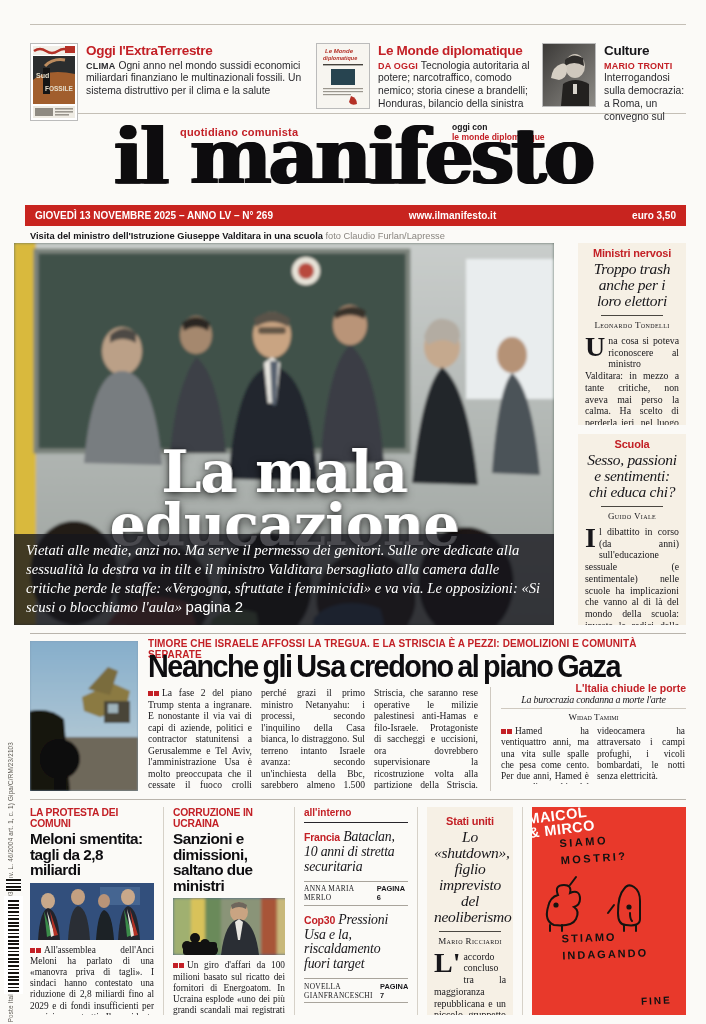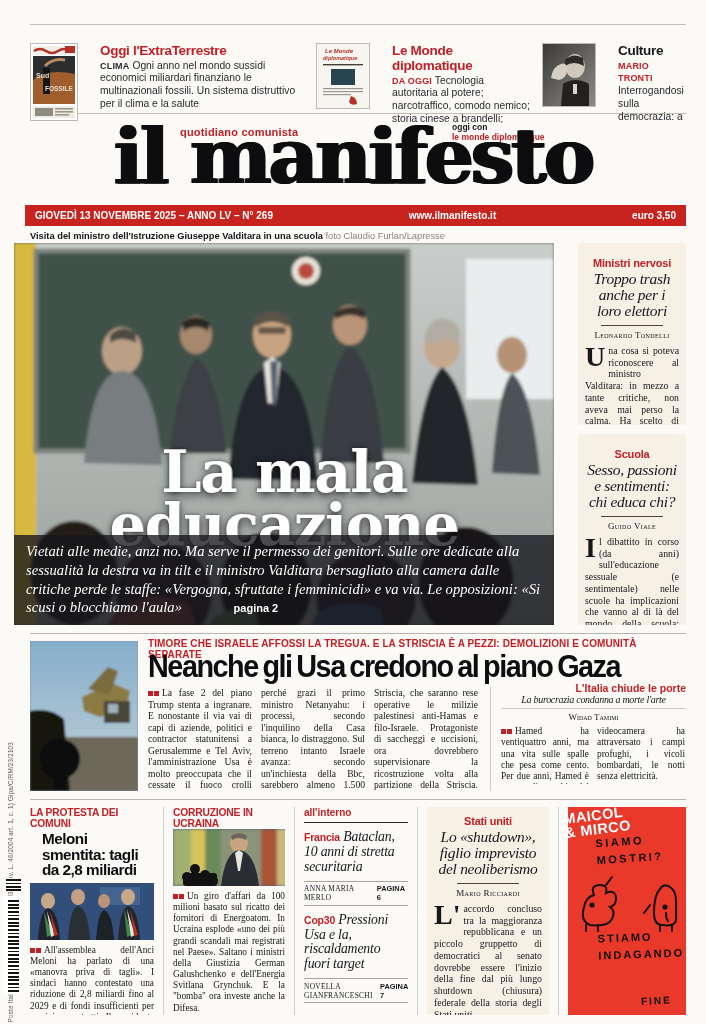--- a/index.html
+++ b/index.html
@@ -1,42 +1,42 @@
 <!DOCTYPE html>
 <html><head>
 <meta charset="utf-8">
 <style>
   html,body{margin:0;padding:0;background:#dfdcd6;font-family:"Liberation Sans",sans-serif;}
   .page{position:relative;width:706px;height:1024px;background:#fbfaf7;margin:0 auto;overflow:hidden;color:#17161a;}
   .red{color:#c32026;}
   
   .topstrip{position:absolute;left:30px;top:24px;width:656px;height:90px;border-top:1px solid #c4bfb6;border-bottom:1px solid #c4bfb6;display:flex;align-items:center;gap:10px;box-sizing:border-box;padding:5px 0;}
-  .promo{display:flex;gap:22px;align-items:flex-start;height:80px;overflow:hidden;margin-top:27px;}
+  .promo{display:flex;gap:8px;align-items:flex-start;height:80px;overflow:hidden;margin-top:27px;}
   .promo-text{flex:1;}
   .promo-title{font-size:13.5px;font-weight:bold;letter-spacing:-.3px;margin-bottom:2px;}
   .promo-body{font-size:10.3px;line-height:1.24;color:#2a2a2e;}
   .promo-kicker{font-weight:bold;font-size:9px;letter-spacing:.2px;}
   .thumb{flex:0 0 auto;border:1px solid #bbb;background:#fff;}
   
   .tagline{position:absolute;left:180px;top:126px;font-size:11px;font-weight:bold;color:#c32026;letter-spacing:.2px;}
   .withtoday{position:absolute;left:452px;top:123px;font-size:8.5px;font-weight:bold;line-height:1.15;}
   .withtoday .l2{color:#c32026;}
   .mast{position:absolute;left:20px;width:666px;top:112px;text-align:center;font-family:"DejaVu Serif",serif;font-weight:bold;font-size:77px;line-height:88px;letter-spacing:-3px;color:#0d0c0e;text-shadow:1.4px 0 0 currentColor,-1.4px 0 0 currentColor;}
   .datebar{position:absolute;left:25px;top:205px;width:661px;height:21px;background:#c8241f;color:#fff;display:flex;align-items:center;justify-content:space-between;font-size:10px;font-weight:bold;box-sizing:border-box;padding:0 10px;}
   .caption{position:absolute;left:30px;top:231px;font-size:9.3px;}
   .caption b{font-weight:bold;}
   .caption .credit{color:#8a8680;font-weight:normal;}
   
   .leadphoto{position:absolute;left:14px;top:243px;width:540px;height:382px;overflow:hidden;background:#5a6a60;}
   .leadphoto svg{display:block;}
   .photo-headline{position:absolute;left:0;right:0;bottom:74px;text-align:center;font-family:"DejaVu Serif",serif;font-weight:bold;color:#fff;font-size:57px;line-height:.93;letter-spacing:-1px;text-shadow:0 3px 9px rgba(0,0,0,.7),0 0 3px rgba(0,0,0,.45),1px 0 0 #fff;}
   .photo-sub{position:absolute;left:0;right:0;bottom:0;background:rgba(22,22,28,.78);color:#fff;font-family:"Liberation Serif",serif;font-style:italic;font-size:14.6px;line-height:1.28;padding:7px 12px 8px;box-sizing:border-box;}
-  .photo-sub .pg{font-style:normal;font-family:"Liberation Sans",sans-serif;font-weight:bold;font-size:11px;margin-left:48px;}
-  
-  .opbox{position:absolute;left:578px;width:108px;background:#f6f0e5;box-sizing:border-box;padding:14px 7px 6px;overflow:hidden;}
+  .photo-sub .pg{font-style:normal;font-family:"Liberation Sans",sans-serif;font-weight:normal;font-size:15px;}
+  
+  .opbox{position:absolute;left:578px;width:108px;background:#f6f0e5;box-sizing:border-box;padding:4px 7px 6px;overflow:hidden;}
   .op1{top:243px;height:182px;}
   .op2{top:434px;height:191px;}
   .op-kick{text-align:center;font-size:11px;font-weight:bold;color:#c32026;letter-spacing:-.2px;}
   .op-title{text-align:center;font-family:"Liberation Serif",serif;font-style:italic;font-size:15.5px;line-height:1.03;margin-top:2px;letter-spacing:-.3px;}
   .op-rule{width:62px;height:1px;background:#4a4741;margin:6px auto 4px;}
   .op-author{text-align:center;font-family:"Liberation Serif",serif;font-variant:small-caps;font-size:9px;letter-spacing:.4px;margin-bottom:5px;}
   .op-body{font-family:"Liberation Serif",serif;font-size:9.8px;line-height:1.2;text-align:justify;hyphens:auto;}
   .dcap::first-letter{float:left;font-size:28px;line-height:.82;padding:1px 3px 0 0;font-weight:bold;}
   
   .gaza{position:absolute;left:30px;top:633px;width:656px;height:160px;border-top:1px solid #b9b4ac;}
@@ -49,23 +49,23 @@
   .italia{position:absolute;left:471px;top:48px;width:185px;}
   .it-kick{text-align:right;font-size:10.5px;font-weight:bold;color:#c32026;}
   .it-title{text-align:center;font-family:"Liberation Serif",serif;font-style:italic;font-size:10px;line-height:1;margin-top:1px;letter-spacing:-.3px;}
   .it-author{text-align:center;font-family:"Liberation Serif",serif;font-variant:small-caps;font-size:9px;margin:3px 0 4px;border-top:1px solid #cfc9c0;padding-top:3px;}
   .it-cols{display:flex;gap:8px;}
   .it-col{width:88px;height:58px;overflow:hidden;font-family:"Liberation Serif",serif;font-size:9.4px;line-height:1.2;text-align:justify;}
   
   .bottom{position:absolute;left:30px;top:799px;width:656px;height:216px;border-top:1px solid #b9b4ac;display:flex;box-sizing:border-box;padding-top:7px;}
   .bcol{box-sizing:border-box;overflow:hidden;}
   .bcol + .bcol{border-left:1px solid #d6d1c8;padding-left:9px;margin-left:9px;}
-  .bc1{width:124px;}.bc2{width:122px;}.bc3{width:114px;}.bc4{width:132px;}.bc5{width:126px;flex:1;}
+  .bc1{width:124px;}.bc2{width:122px;}.bc3{width:114px;}.bc4{width:96px;}.bc5{width:126px;flex:1;}
   .b-kick{font-size:10.3px;font-weight:bold;color:#c32026;letter-spacing:-.2px;}
-  .b-head{font-size:15.3px;font-weight:bold;line-height:1.02;letter-spacing:-.5px;margin:2px 12px 5px;color:#0e0d10;}
+  .b-head{font-size:15.3px;font-weight:bold;line-height:1.02;letter-spacing:-.5px;margin:2px 0 5px;color:#0e0d10;}
   .b-photo{width:100%;height:57px;overflow:hidden;margin-bottom:5px;background:#44608c;}
   .b-body{font-family:"Liberation Serif",serif;font-size:9.3px;line-height:1.2;text-align:justify;}
   .sqmark{display:inline-block;width:11px;height:5px;background:linear-gradient(90deg,#c32026 0 5px,transparent 5px 6px,#c32026 6px 11px);margin-right:3px;}
   
   .interno-title{font-size:10px;font-weight:bold;color:#c32026;border-bottom:1.5px solid #26242a;padding-bottom:4px;}
   .in-item{padding-top:7px;}
   .in-title{font-family:"Liberation Serif",serif;font-style:italic;font-size:13.8px;line-height:1.08;letter-spacing:-.2px;}
   .in-kick{font-family:"Liberation Sans",sans-serif;font-style:normal;font-weight:bold;font-size:10.5px;color:#c32026;}
   .in-meta{display:flex;justify-content:space-between;border-top:1px solid #a9a49c;border-bottom:1px solid #a9a49c;margin-top:6px;padding:2.5px 0;font-size:7.4px;}
   .in-author{font-family:"Liberation Serif",serif;letter-spacing:.3px;}
@@ -329,20 +329,21 @@
               <path d="M97 26 l8 26 l-4 2 z" fill="#e8e6e0"></path>
               <path d="M100 26 l8 26 l-4 1 z" fill="#b43127"></path>
           </g>
         </svg>
       </div>
       <div class="b-body"><span class="sqmark"></span><span>All'assemblea dell'Anci Meloni ha parlato di una «manovra priva di tagli». I sindaci hanno contestato una riduzione di 2,8 miliardi fino al 2029 e di fondi insufficienti per servizi e contratti. Il presidente Mattarella ha sottolineato l'urgenza di un piano casa basilare per famiglie e giovani</span> </div>
     </div>
 
     <div class="bcol bc2">
       <div class="b-kick">CORRUZIONE IN UCRAINA</div>
+      <div class="b-head">Sanzioni e dimissioni, saltano due ministri</div>
       <div class="b-photo">
         <svg width="122" height="57" viewBox="0 0 122 57">
           <defs>
               <filter id="blur4">
                 <feGaussianBlur stdDeviation="1.4"></feGaussianBlur>
               </filter>
             </defs>
           <g filter="url(#blur4)">
             <rect width="122" height="57" fill="#8a9478"></rect>
             <rect x="0" width="18" height="57" fill="#a0b070"></rect>

